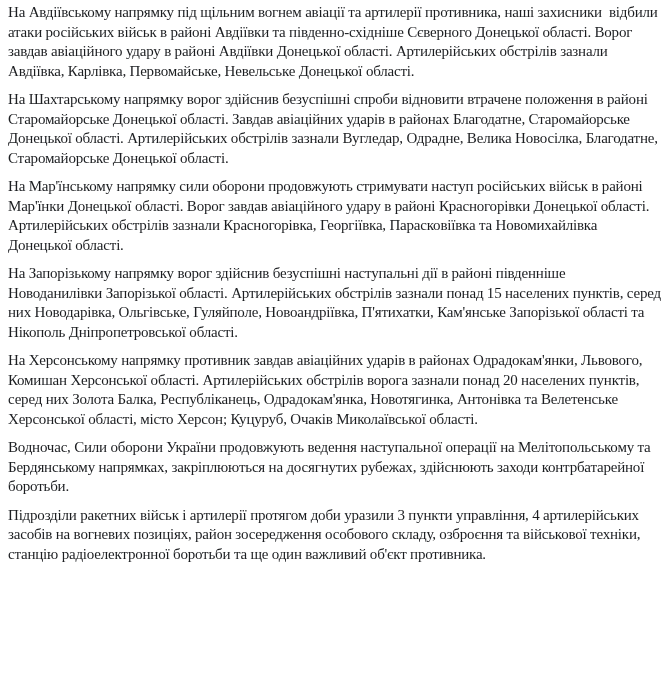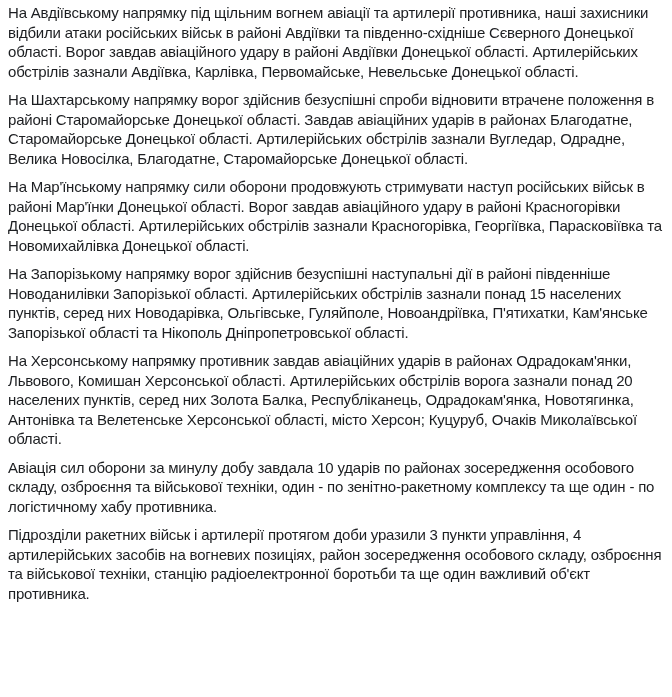--- a/index.html
+++ b/index.html
@@ -18,26 +18,27 @@
       padding: 3px 10px 0 8px;
     }
     .post p {
       margin: 0 0 9px 0;
       font-size: 15px;
       line-height: 19.5px;
       font-weight: 400;
       letter-spacing: -0.2px;
       white-space: pre-wrap;
       word-wrap: break-word;
+      font-family: Liberation Serif, serif;
     }
   </style>
 </head>
 <body>
 
 <div class="post">
   <p>На Авдіївському напрямку під щільним вогнем авіації та артилерії противника, наші захисники  відбили атаки російських військ в районі Авдіївки та південно-східніше Сєверного Донецької області. Ворог завдав авіаційного удару в районі Авдіївки Донецької області. Артилерійських обстрілів зазнали Авдіївка, Карлівка, Первомайське, Невельське Донецької області.</p>
   <p>На Шахтарському напрямку ворог здійснив безуспішні спроби відновити втрачене положення в районі Старомайорське Донецької області. Завдав авіаційних ударів в районах Благодатне, Старомайорське Донецької області. Артилерійських обстрілів зазнали Вугледар, Одрадне, Велика Новосілка, Благодатне, Старомайорське Донецької області.</p>
   <p>На Мар'їнському напрямку сили оборони продовжують стримувати наступ російських військ в районі Мар'їнки Донецької області. Ворог завдав авіаційного удару в районі Красногорівки Донецької області. Артилерійських обстрілів зазнали Красногорівка, Георгіївка, Парасковіївка та Новомихайлівка Донецької області.</p>
   <p>На Запорізькому напрямку ворог здійснив безуспішні наступальні дії в районі південніше Новоданилівки Запорізької області. Артилерійських обстрілів зазнали понад 15 населених пунктів, серед них Новодарівка, Ольгівське, Гуляйполе, Новоандріївка, П'ятихатки, Кам'янське Запорізької області та Нікополь Дніпропетровської області.</p>
   <p>На Херсонському напрямку противник завдав авіаційних ударів в районах Одрадокам'янки, Львового, Комишан Херсонської області. Артилерійських обстрілів ворога зазнали понад 20 населених пунктів, серед них Золота Балка, Республіканець, Одрадокам'янка, Новотягинка, Антонівка та Велетенське Херсонської області, місто Херсон; Куцуруб, Очаків Миколаївської області.</p>
-  <p>Авіація сил оборони за минулу добу завдала 10 ударів по районах зосередження особового складу, озброєння та військової техніки, один - по зенітно-ракетному комплексу та ще один - по логістичному хабу противника.</p>
+  <p>Водночас, Сили оборони України продовжують ведення наступальної операції на Мелітопольському та Бердянському напрямках, закріплюються на досягнутих рубежах, здійснюють заходи контрбатарейної боротьби.</p>
   <p>Підрозділи ракетних військ і артилерії протягом доби уразили 3 пункти управління, 4 артилерійських засобів на вогневих позиціях, район зосередження особового складу, озброєння та військової техніки, станцію радіоелектронної боротьби та ще один важливий об'єкт противника.</p>
 </div>
 
 </body></html>

